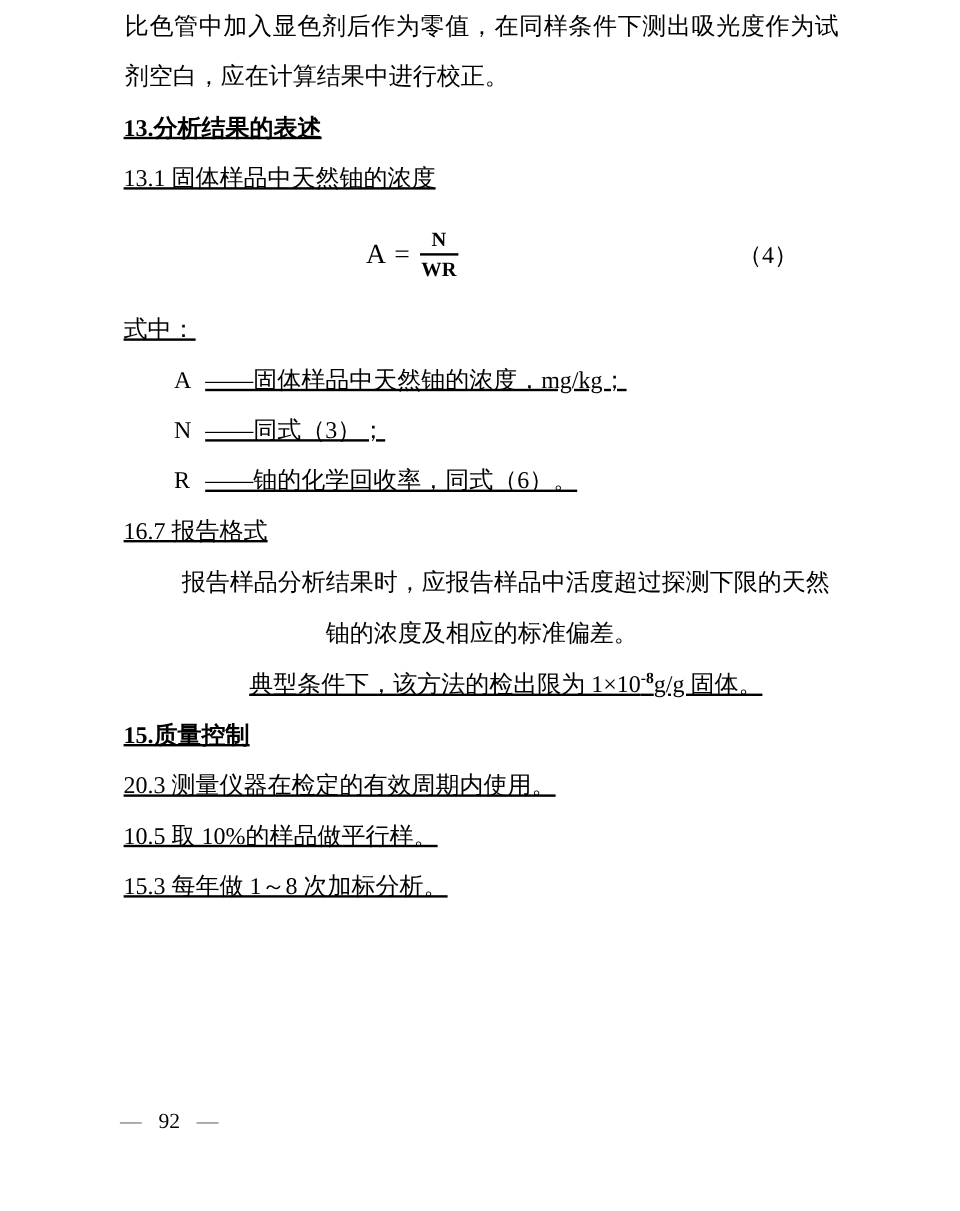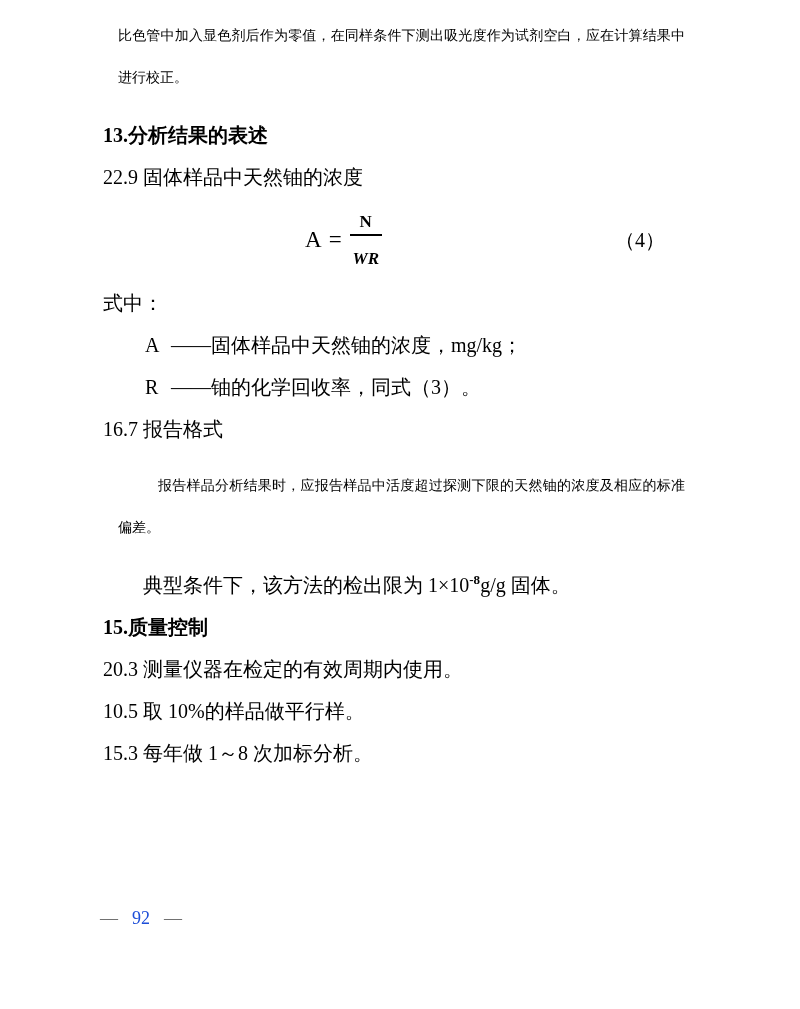--- a/index.html
+++ b/index.html
@@ -25,28 +25,29 @@
     position: absolute;
     left: 103px;
     top: 0px;
     width: 597px;
   }
   .row {
     margin: 0;
     font-size: 20px;
     line-height: 42px;
     white-space: normal;
+    text-decoration: underline;
   }
   .wrap2 {
-    margin: 15px;
-    font-size: 14px;
+    margin: 1px;
+    font-size: 20px;
     line-height: 42px;
     text-align: justify;
   }
-  .indent2 { text-indent: 40px; }
+  .indent2 { text-indent: 40px; text-align: center; }
   .heading {
     font-weight: bold;
   }
   .defs { padding-left: 42px; }
   .def-symbol { display: inline-block; min-width: 22px; margin-right: 4px; }
   
   .formula-row {
     height: 84px;
     display: flex;
     align-items: center;
@@ -66,21 +67,21 @@
     align-items: center;
     font-weight: bold;
     font-size: 17px;
     line-height: 1.25;
     vertical-align: middle;
   }
   .frac .num {
     padding: 0 10px 1px 10px;
     border-bottom: 2px solid #000;
   }
-  .frac .den { padding-top: 12px; font-style: italic; }
+  .frac .den { padding-top: 1px; }
   .eq-number {
     position: absolute;
     right: 35px;
     font-size: 20px;
   }
   sup.exp {
     font-size: 13px;
     font-weight: bold;
     vertical-align: super;
     line-height: 0;
@@ -92,54 +93,55 @@
     font-size: 18px;
     color: #333333;
     display: flex;
     align-items: center;
   }
   .footer .dash {
     color: #6b6b6b;
     letter-spacing: 0;
   }
   .footer .page-number {
-    margin: 0 14px;
-    color: #1d4ed8;
+    margin: 16px 14px;
+    color: #000000;
   }
 </style>
 </head>
 <body>
 
 <div class="page">
   <div class="content">
 
     <p class="wrap2">比色管中加入显色剂后作为零值，在同样条件下测出吸光度作为试剂空白，应在计算结果中进行校正。</p>
 
     <p class="row heading">13.分析结果的表述</p>
 
-    <p class="row">22.9 固体样品中天然铀的浓度</p>
+    <p class="row">13.1 固体样品中天然铀的浓度</p>
 
 
     <div class="formula-row">
       <div class="formula">
         <span class="lhs">A</span>
         <span class="equals">=</span>
         <span class="frac">
           <span class="num">N</span>
           <span class="den">WR</span>
         </span>
       </div>
       <span class="eq-number">（4）</span>
     </div>
 
     <p class="row">式中：</p>
 
     <div class="defs">
       <p class="row"><span class="def-symbol">A</span><span>——固体样品中天然铀的浓度，mg/kg；</span></p>
-      <p class="row"><span class="def-symbol">R</span><span>——铀的化学回收率，同式（3）。</span></p>
+      <p class="row"><span class="def-symbol">N</span><span>——同式（3）；</span></p>
+      <p class="row"><span class="def-symbol">R</span><span>——铀的化学回收率，同式（6）。</span></p>
     </div>
 
     <p class="row">16.7 报告格式</p>
 
     <p class="wrap2 indent2">报告样品分析结果时，应报告样品中活度超过探测下限的天然铀的浓度及相应的标准偏差。</p>
 
 
     <p class="row indent2"><span>典型条件下，该方法的检出限为 1×10</span><sup class="exp">-8</sup><span>g/g 固体。</span></p>
 
     <p class="row heading">15.质量控制</p>

